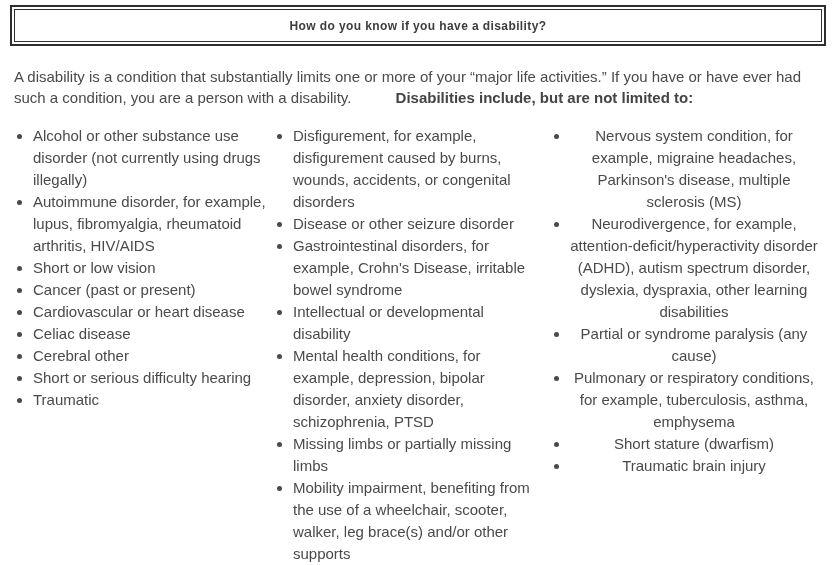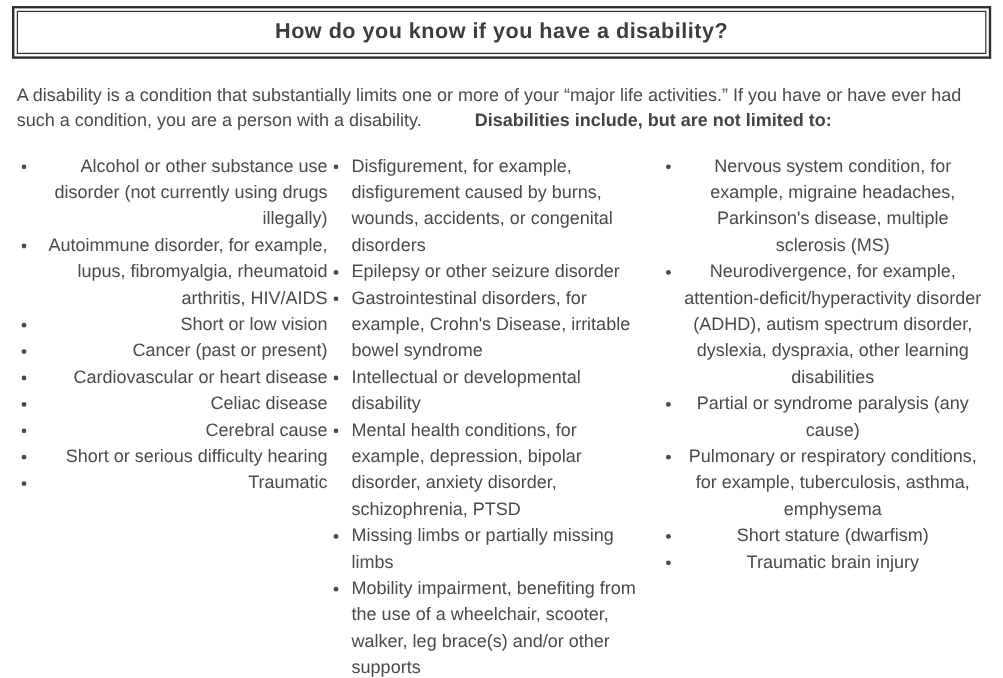--- a/index.html
+++ b/index.html
@@ -24,21 +24,21 @@
     border: 2px solid #2f2f2f;
     padding: 2px;
     background: #ffffff;
   }
   .title-box-inner {
     border: 1px solid #2f2f2f;
     padding: 6px 8px 7px 8px;
     text-align: center;
   }
   .title-text {
-    font-size: 18px;
+    font-size: 12px;
     font-weight: bold;
     color: #3d3d3d;
     letter-spacing: 0.4px;
   }
   .intro {
     margin: 20px 16px 0 14px;
     font-size: 15px;
     line-height: 21px;
     color: #4a4a4a;
   }
@@ -51,21 +51,21 @@
     display: flex;
     align-items: flex-start;
     padding: 0 0 0 14px;
     margin-top: 17px;
   }
   .columns ul {
     margin: 0;
     padding: 0 0 0 19px;
     list-style: disc outside;
   }
-  .columns ul.col-1 { width: 259px; margin-right: 1px; text-align: right; }
+  .columns ul.col-1 { width: 259px; margin-right: 1px; }
   .columns ul.col-2 { width: 261px; margin-right: 16px;  }
   .columns ul.col-3 { width: 267px; text-align: center; }
   .columns li {
     font-size: 15px;
     line-height: 22px;
     color: #4a4a4a;
     padding: 0;
     margin: 0;
   }
 </style>
@@ -83,27 +83,27 @@
   <p class="intro"><span>A disability is a condition that substantially limits one or more of your “major life activities.” If you have or have ever had such a condition, you are a person with a disability. </span><span class="bold-tail">Disabilities include, but are not limited to:</span></p>
 
   <div class="columns">
     <ul class="col-1">
         <li>Alcohol or other substance use disorder (not currently using drugs illegally)</li>
         <li>Autoimmune disorder, for example, lupus, fibromyalgia, rheumatoid arthritis, HIV/AIDS</li>
         <li>Short or low vision</li>
         <li>Cancer (past or present)</li>
         <li>Cardiovascular or heart disease</li>
         <li>Celiac disease</li>
-        <li>Cerebral cause</li>
+        <li>Cerebral other</li>
         <li>Short or serious difficulty hearing</li>
         <li>Traumatic</li>
       </ul>
     <ul class="col-2">
         <li>Disfigurement, for example, disfigurement caused by burns, wounds, accidents, or congenital disorders</li>
-        <li>Epilepsy or other seizure disorder</li>
+        <li>Disease or other seizure disorder</li>
         <li>Gastrointestinal disorders, for example, Crohn's Disease, irritable bowel syndrome</li>
         <li>Intellectual or developmental disability</li>
         <li>Mental health conditions, for example, depression, bipolar disorder, anxiety disorder, schizophrenia, PTSD</li>
         <li>Missing limbs or partially missing limbs</li>
         <li>Mobility impairment, benefiting from the use of a wheelchair, scooter, walker, leg brace(s) and/or other supports</li>
       </ul>
     <ul class="col-3">
         <li>Nervous system condition, for example, migraine headaches, Parkinson's disease, multiple sclerosis (MS)</li>
         <li>Neurodivergence, for example, attention-deficit/hyperactivity disorder (ADHD), autism spectrum disorder, dyslexia, dyspraxia, other learning disabilities</li>
         <li>Partial or syndrome paralysis (any cause)</li>

